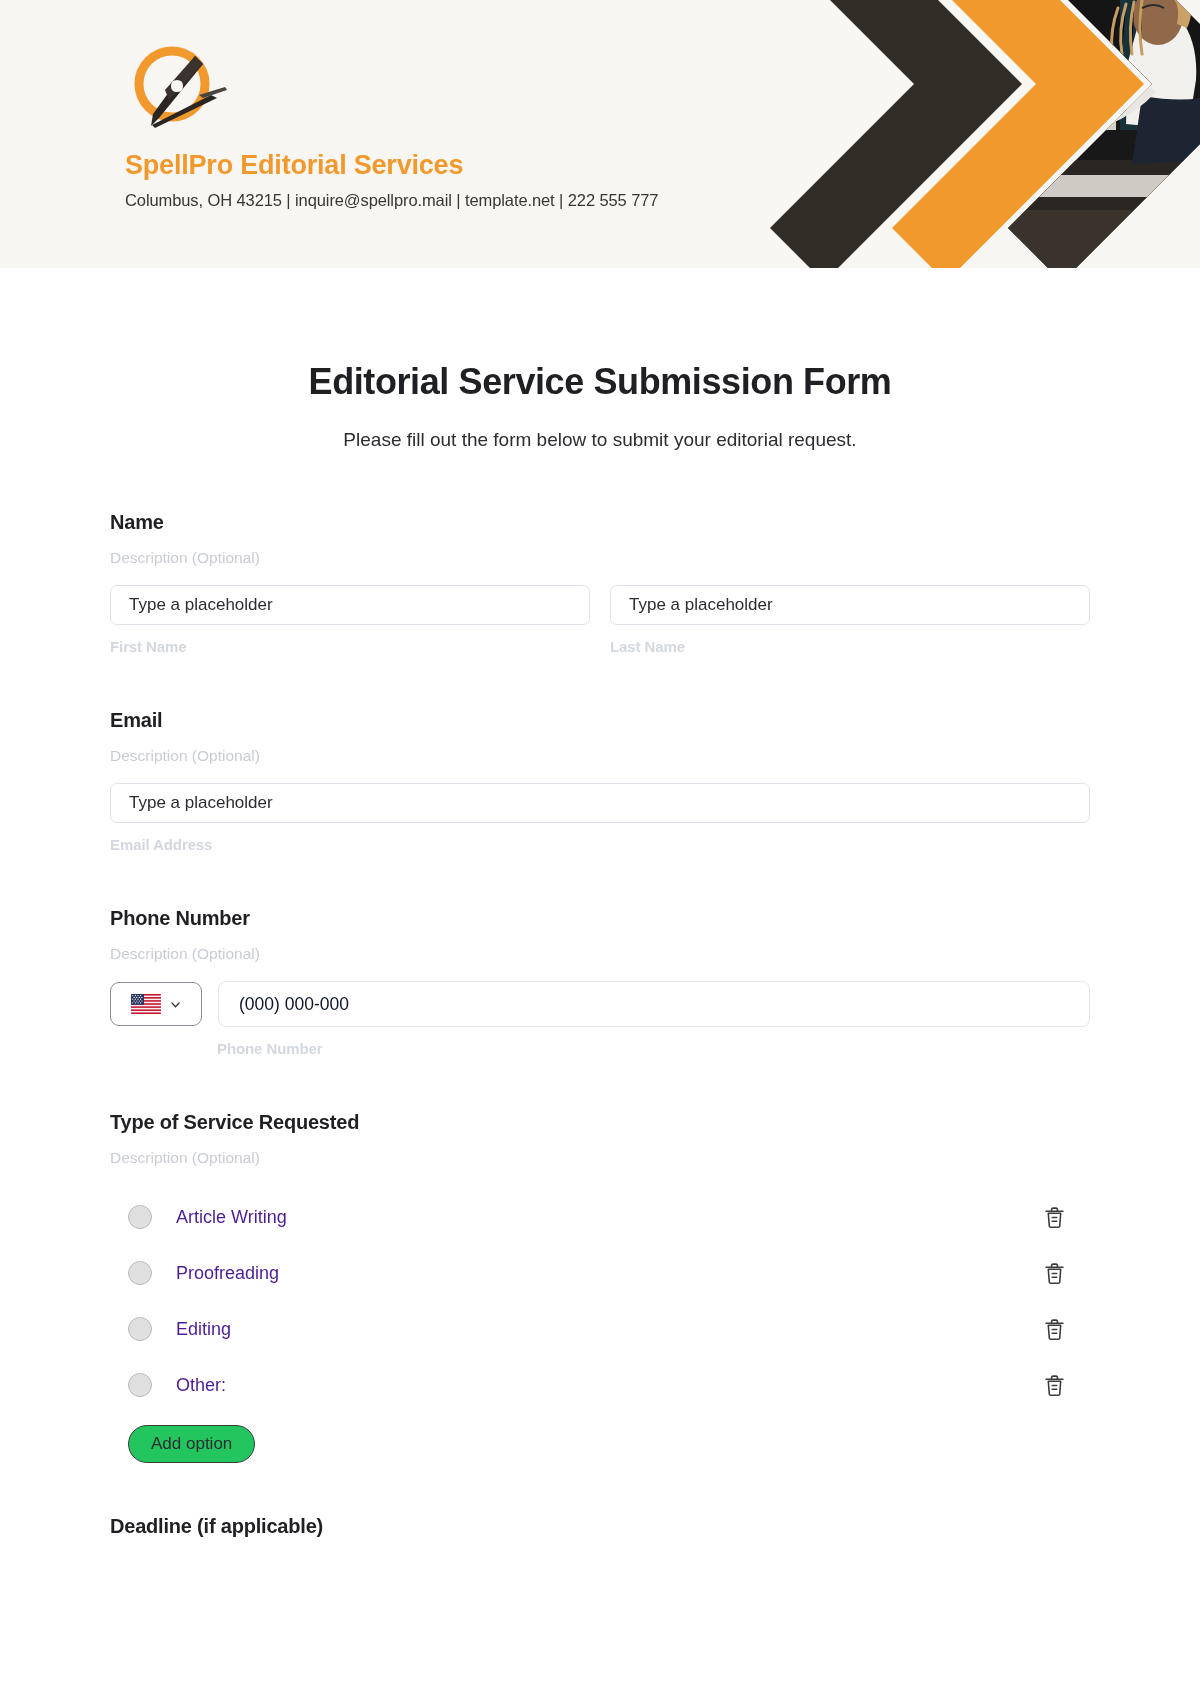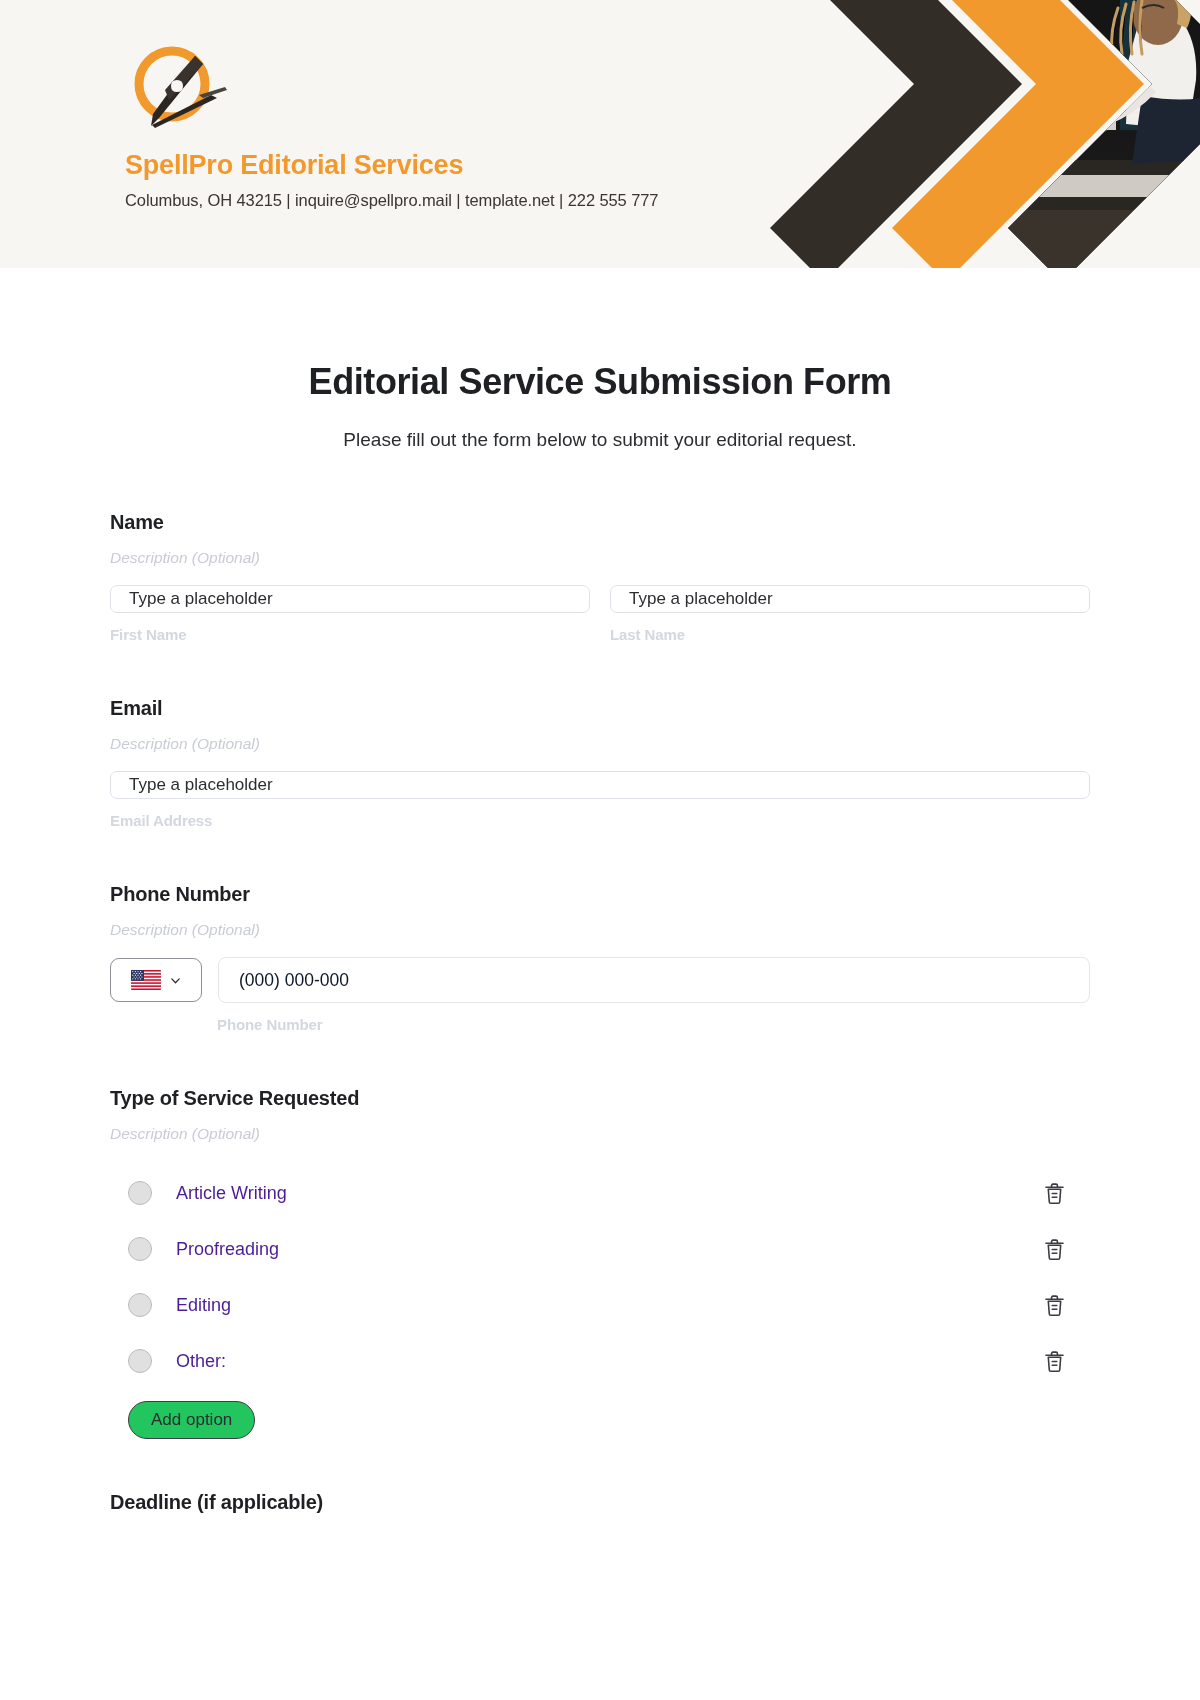--- a/index.html
+++ b/index.html
@@ -91,32 +91,31 @@
   .field-label {
     font-size: 20px;
     font-weight: bold;
     color: #1f2023;
     letter-spacing: -0.2px;
   }
 
   .field-desc {
     margin-top: 15px;
     font-size: 15.5px;
-    font-style: italic;
     color: #c9ccd4;
   }
 
   .input-row {
     margin-top: 18px;
     display: flex;
     gap: 20px;
   }
 
   .text-input {
-    height: 28px;
+    height: 40px;
     border: 1px solid #dfe2e8;
     border-radius: 7px;
     background: #ffffff;
     display: flex;
     align-items: center;
     padding: 0 18px;
     font-size: 17px;
     color: #2b2d31;
     flex: 1;
   }

